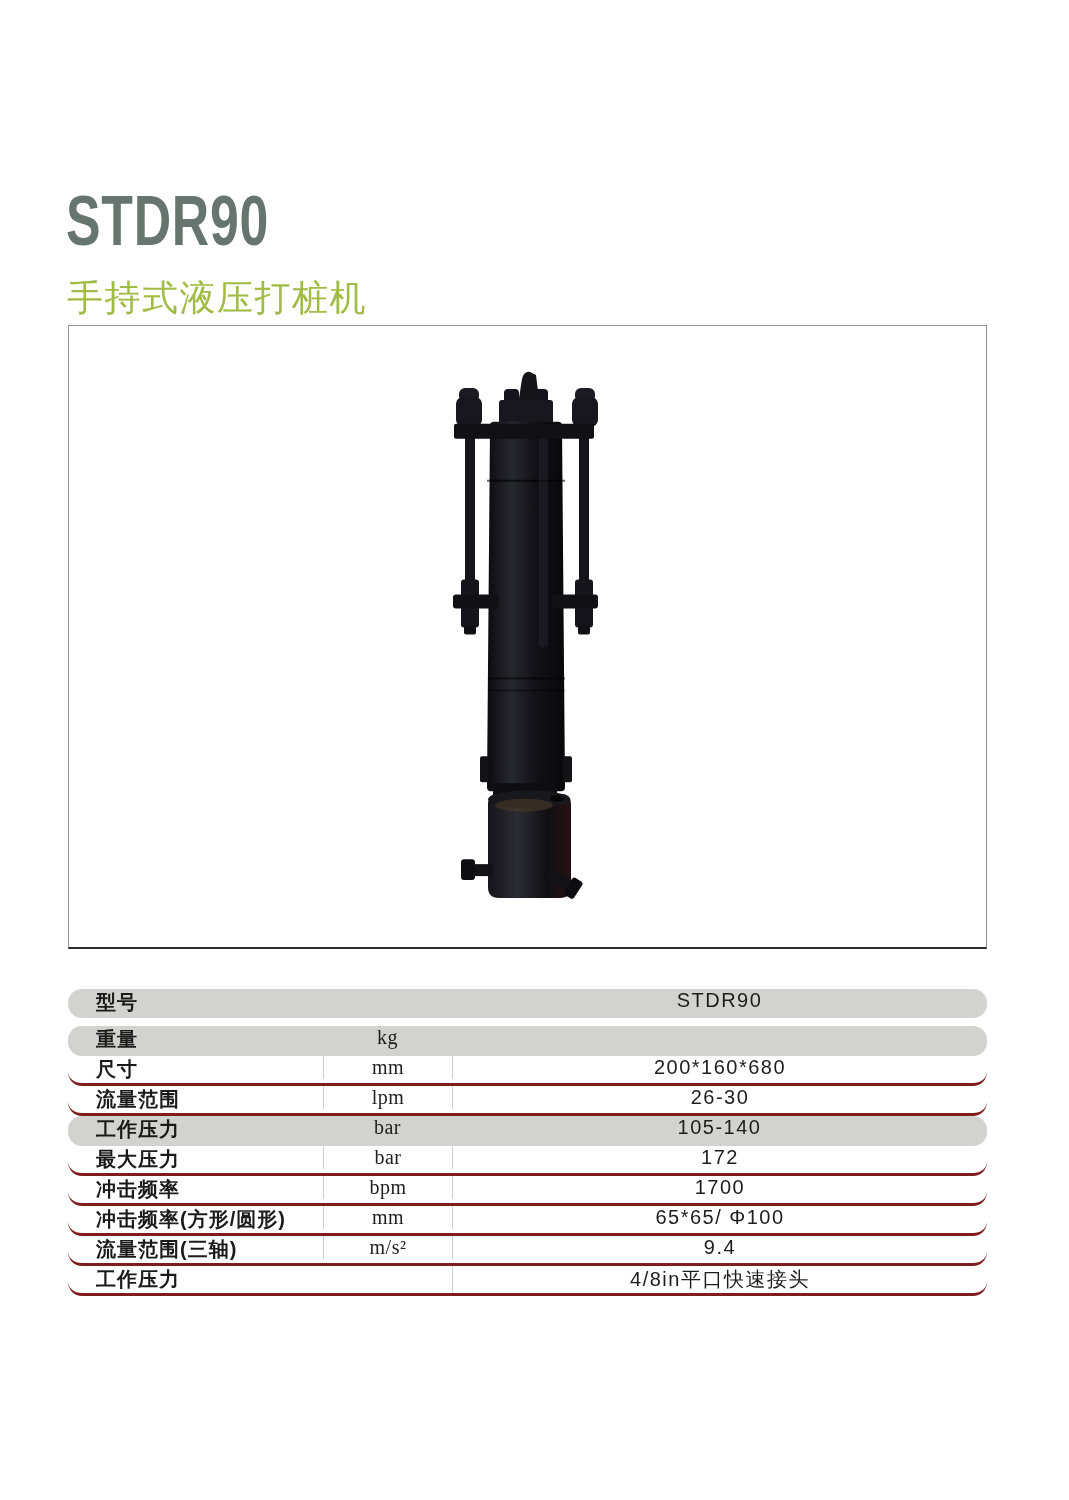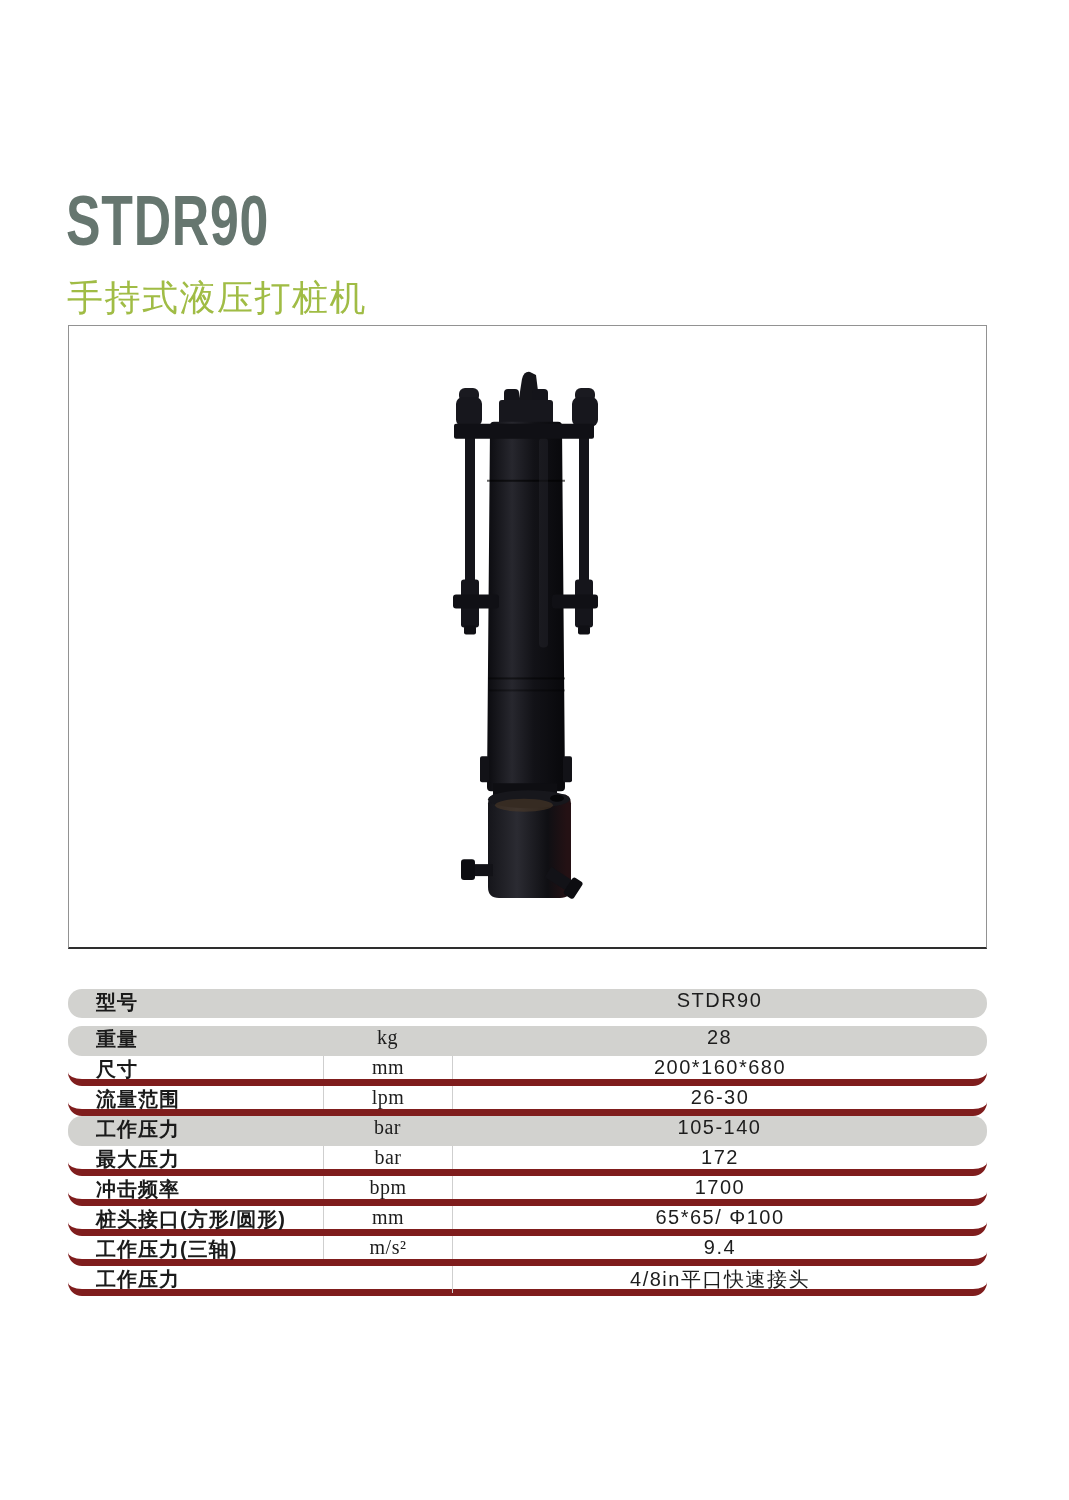--- a/index.html
+++ b/index.html
@@ -70,21 +70,21 @@
     font-size: 20px;
   }
   .srow {
     display: flex;
     height: 30px;
     align-items: flex-start;
     border-radius: 14px;
   }
   .srow.header { height: 29px; margin-bottom: 8px; }
   .srow.shaded { background: #d2d2cf; }
-  .srow.plain { border-bottom: 7px solid #7f1d1d; }
+  .srow.plain { border-bottom: 3px solid #7f1d1d; }
   .cell {
     display: flex;
     align-items: center;
   }
   .cell-label {
     width: 255px;
     padding-left: 28px;
     font-weight: 600;
     letter-spacing: 1px;
     color: #1a1a1a;
@@ -183,21 +183,20 @@
 
     <div class="srow header shaded">
       <div class="cell cell-label">型号</div>
       <div class="cell cell-unit"></div>
       <div class="cell cell-value">STDR90</div>
     </div>
 
     <div class="srow shaded">
       <div class="cell cell-label">重量</div>
       <div class="cell cell-unit">kg</div>
-      <div class="cell cell-value">28</div>
     </div>
 
     <div class="srow plain">
       <div class="cell cell-label">尺寸</div>
       <div class="cell cell-unit">mm</div>
       <div class="cell cell-value">200*160*680</div>
     </div>
 
     <div class="srow plain">
       <div class="cell cell-label">流量范围</div>
@@ -217,27 +216,27 @@
       <div class="cell cell-value">172</div>
     </div>
 
     <div class="srow plain">
       <div class="cell cell-label">冲击频率</div>
       <div class="cell cell-unit">bpm</div>
       <div class="cell cell-value">1700</div>
     </div>
 
     <div class="srow plain">
-      <div class="cell cell-label">桩头接口(方形/圆形)</div>
+      <div class="cell cell-label">冲击频率(方形/圆形)</div>
       <div class="cell cell-unit">mm</div>
       <div class="cell cell-value">65*65/ Φ100</div>
     </div>
 
     <div class="srow plain">
-      <div class="cell cell-label">工作压力(三轴)</div>
+      <div class="cell cell-label">流量范围(三轴)</div>
       <div class="cell cell-unit">m/s²</div>
       <div class="cell cell-value">9.4</div>
     </div>
 
     <div class="srow plain">
       <div class="cell cell-label">工作压力</div>
       <div class="cell cell-unit"></div>
       <div class="cell cell-value">4/8in平口快速接头</div>
     </div>
 

